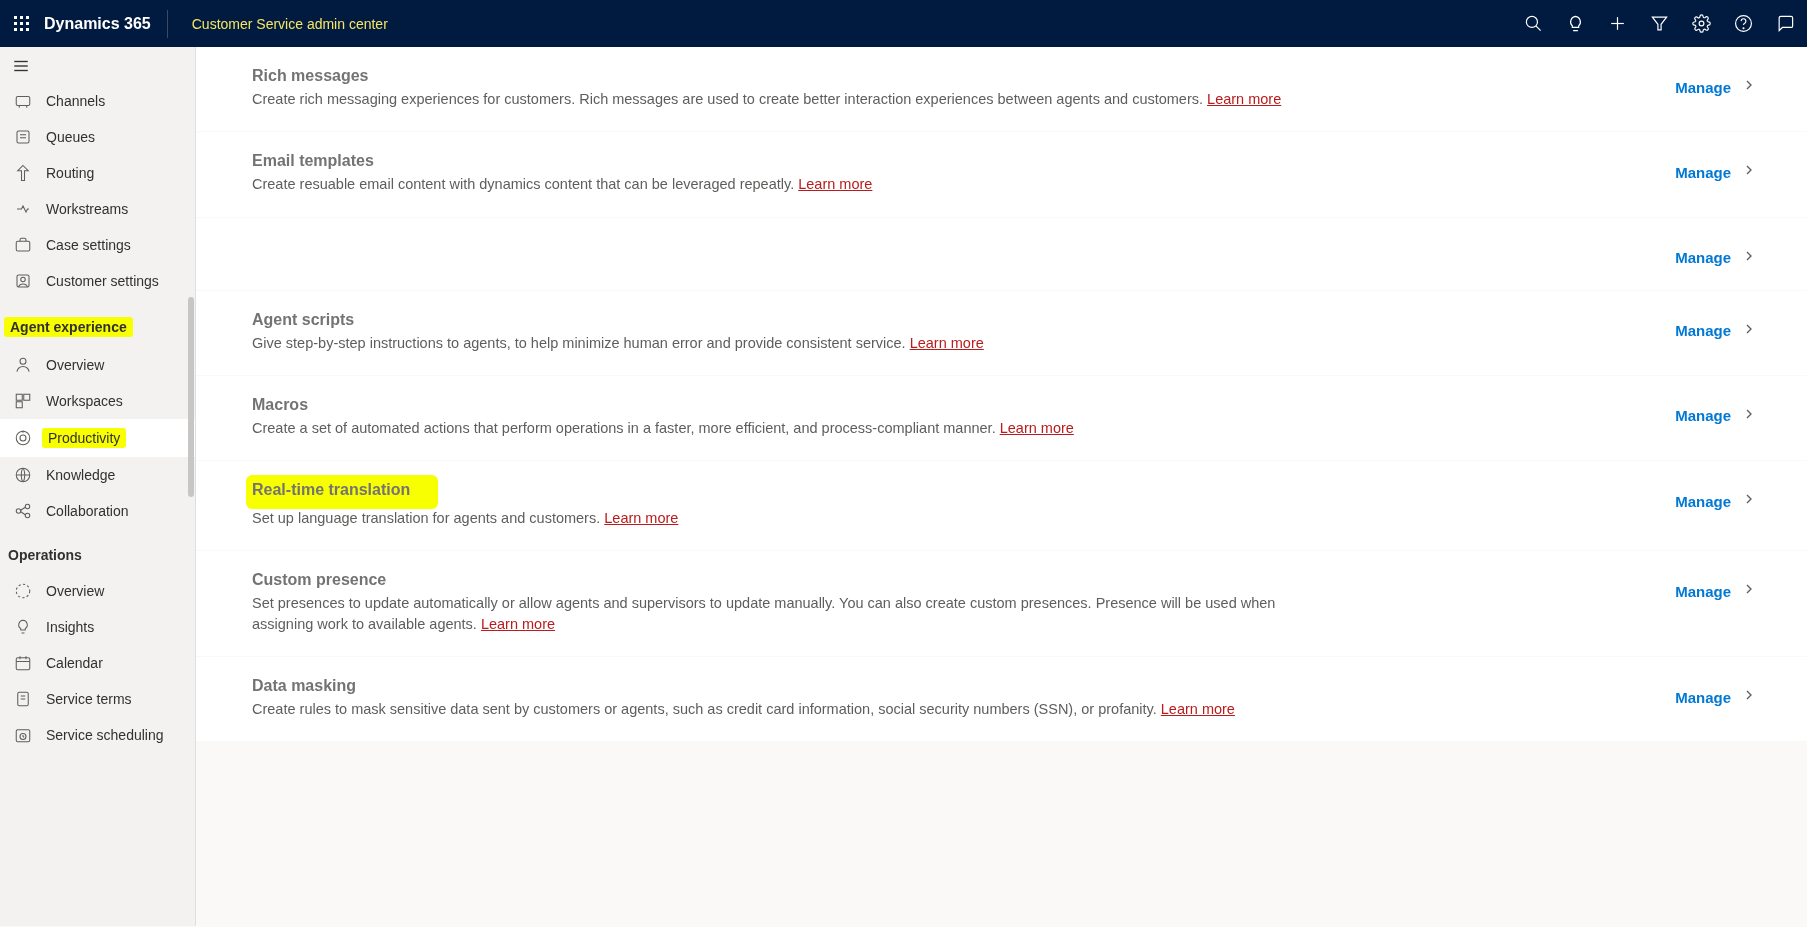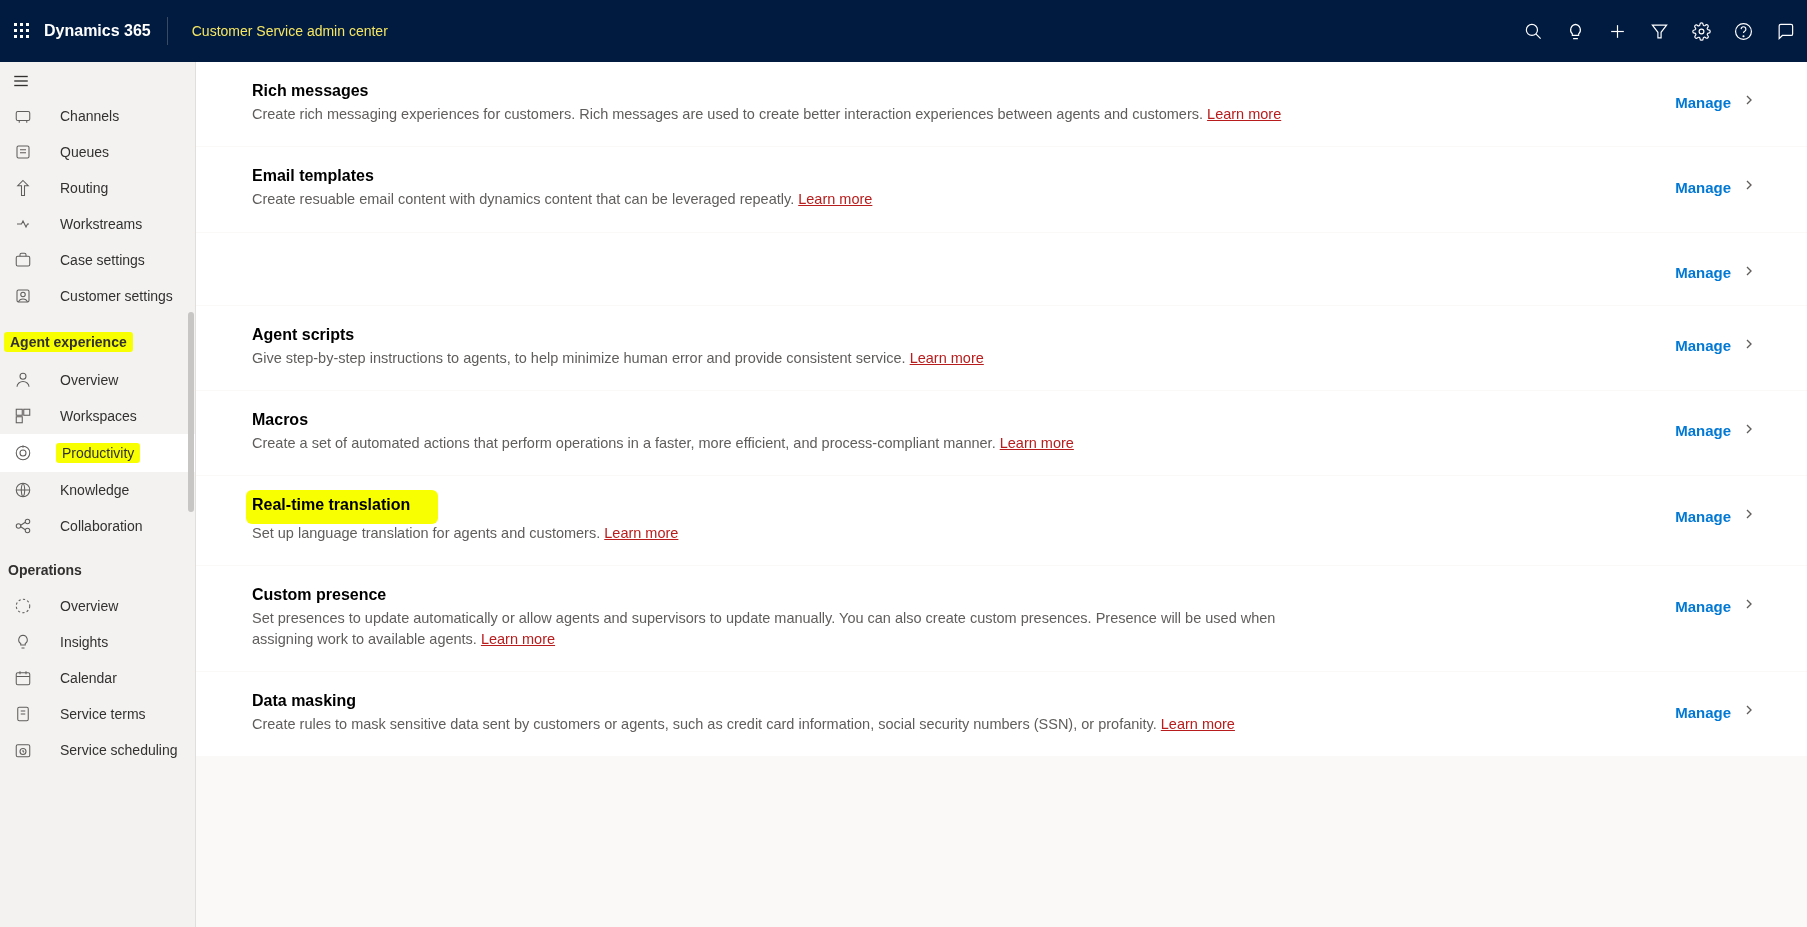--- a/index.html
+++ b/index.html
@@ -1,19 +1,19 @@
 <!DOCTYPE html>
 <html><head>
   <meta charset="utf-8">
   <style>
     * { margin: 0; padding: 0; box-sizing: border-box; font-family: 'Segoe UI', Tahoma, sans-serif; }
     body { background: #faf9f8; color: #323130; overflow: hidden; }
 
     .topbar {
-      height: 62px;
+      height: 47px;
       background: #001a40;
       color: #fff;
       display: flex;
       align-items: center;
       padding: 0 12px;
       gap: 12px;
     }
     .waffle { width: 20px; height: 20px; display: flex; align-items: center; justify-content: center; cursor: pointer; }
     .waffle svg { fill: #fff; }
     .brand { font-weight: 600; font-size: 16px; color: #fff; }
@@ -31,21 +31,21 @@
       background: #f3f2f1;
       border-right: 1px solid #e1dfdd;
       overflow-y: auto;
       position: relative;
     }
     .hamburger { padding: 10px 12px; cursor: pointer; }
     .hamburger svg { stroke: #323130; }
     .nav-item {
       display: flex;
       align-items: center;
-      gap: 28px;
+      gap: 14px;
       padding: 9px 14px;
       cursor: pointer;
       font-size: 14px;
       color: #323130;
     }
     .nav-item.selected { background: #fff; border-left: 3px solid transparent; padding-left: 11px; }
     .nav-icon { width: 18px; height: 18px; display: flex; align-items: center; justify-content: center; flex-shrink: 0; }
     .nav-icon svg { stroke: #605e5c; fill: none; stroke-width: 1.4; }
     .nav-group {
       font-weight: 600;
@@ -72,21 +72,21 @@
 
     .main { flex: 1; overflow-y: auto; background: #faf9f8; }
     .card {
       background: #fff;
       margin: 0 0 1px 0;
       padding: 20px 40px 22px 56px;
       display: flex;
       align-items: flex-start;
     }
     .card-body { flex: 1; max-width: 1070px; }
-    .card-title { font-weight: 600; font-size: 16px; color: #000000; margin-bottom: 4px; display:inline-block; }
+    .card-title { font-weight: 600; font-size: 16px; color: #737373; margin-bottom: 4px; display:inline-block; }
     .card-desc { font-size: 14.5px; color: #605e5c; line-height: 1.4; }
     .learn-link { color: #b91c1c; text-decoration: underline; cursor: pointer; }
     .manage-wrap { display: flex; align-items: center; gap: 10px; padding-top: 10px; margin-left: auto; padding-right: 10px; }
     .manage-link { color: #0078d4; font-size: 15px; font-weight: 600; cursor: pointer; }
     .chev { color: #605e5c; }
     .hl-block {
       background: #f8ff00;
       border-radius: 6px;
       padding: 6px 28px 6px 6px;
       margin: -6px 0 -1px -6px;

